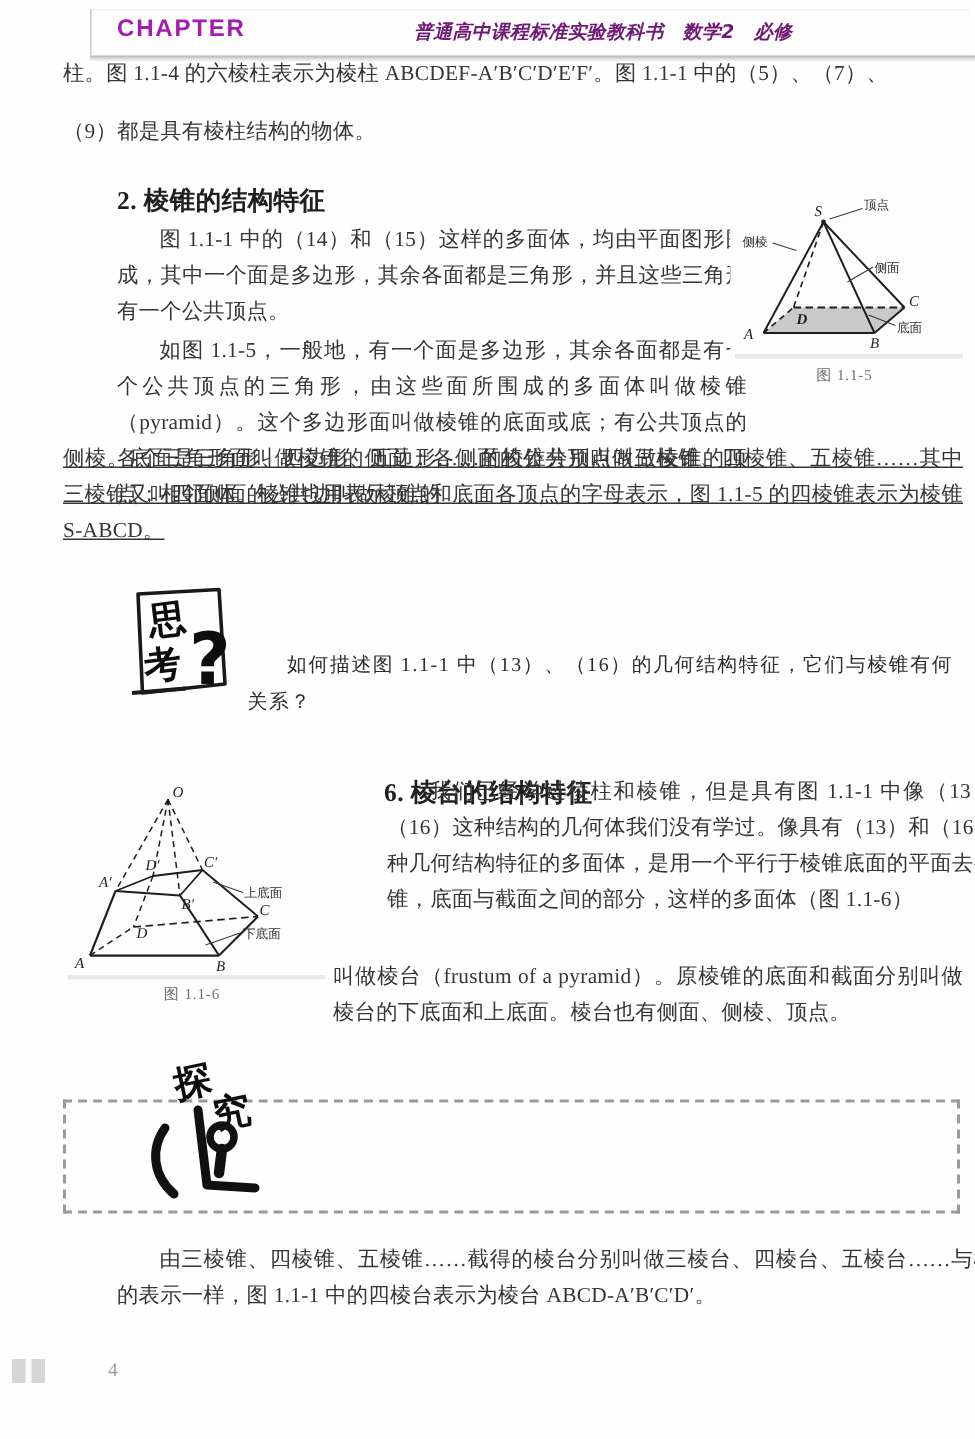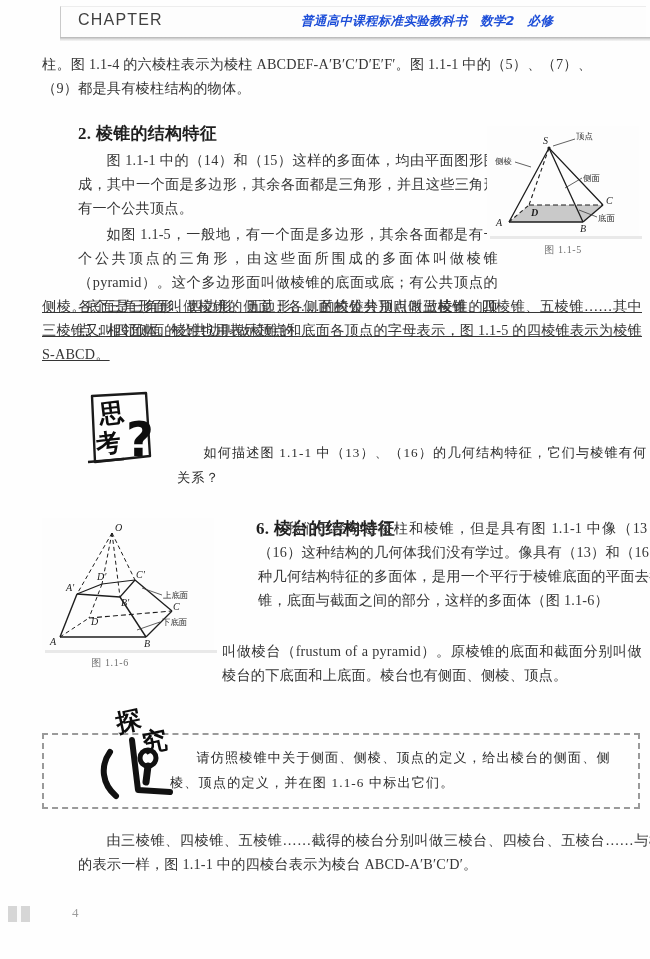--- a/index.html
+++ b/index.html
@@ -48,34 +48,34 @@
     background: linear-gradient(to bottom, #9a9a9a, #d8d8d8 60%, #f4f4f4);
     opacity: .75;
   }
   .header-chapter {
     position: absolute;
     left: 18px;
     top: 5px;
     font-family: "Liberation Sans", sans-serif;
     font-size: 16px;
     letter-spacing: 1.2px;
-    color: #404040;
+    color: #a21caf;
+    font-weight: bold;
   }
   .header-title {
     position: absolute;
     left: 216px;
     top: 7px;
     font-family: "DejaVu Sans", sans-serif;
     font-size: 12.5px;
     font-weight: bold;
     font-style: italic;
-    color: #1d4ed8;
+    color: #701a75;
     white-space: nowrap;
     letter-spacing: .3px;
-    margin-left: 25px;
   }
 
   
   .body-text {
     position: absolute;
     font-size: 14.2px;
     line-height: 24px;
     color: #353535;
     text-align: justify;
     letter-spacing: .2px;
@@ -168,21 +168,21 @@
 
 <div id="page">
 
   <div class="header">
     <div class="header-bar"></div>
     <div class="header-chapter">CHAPTER</div>
     <div class="header-title">普通高中课程标准实验教科书　数学2　必修</div>
     <div class="header-shadow"></div>
   </div>
 
-  <div class="body-text" style="left:42px; top:52px; width:600px;">柱。图 1.1-4 的六棱柱表示为棱柱 ABCDEF-A′B′C′D′E′F′。图 1.1-1 中的（5）、（7）、</div>
+  <div class="body-text" style="left:42px; top:37px; width:600px;">柱。图 1.1-4 的六棱柱表示为棱柱 ABCDEF-A′B′C′D′E′F′。图 1.1-1 中的（5）、（7）、</div>
   <div class="body-text" style="left:42px; top:76px; width:600px;">（9）都是具有棱柱结构的物体。</div>
 
   <div class="heading" style="left:78px; top:122px;">2. 棱锥的结构特征</div>
 
   <div class="body-text indent" style="left:42px; top:148px; width:420px;">图 1.1-1 中的（14）和（15）这样的多面体，均由平面图形围成，其中一个面是多边形，其余各面都是三角形，并且这些三角形有一个公共顶点。</div>
 
   <div class="body-text indent" style="left:42px; top:222px; width:420px;">如图 1.1-5，一般地，有一个面是多边形，其余各面都是有一个公共顶点的三角形，由这些面所围成的多面体叫做棱锥（pyramid）。这个多边形面叫做棱锥的底面或底；有公共顶点的各个三角形面叫做棱锥的侧面；各侧面的公共顶点叫做棱锥的顶点；相邻侧面的公共边叫做棱锥的</div>
 
   <div class="body-text" style="left:42px; top:294px; width:600px;text-decoration:underline;">侧棱。底面是三角形、四边形、五边形……的棱锥分别叫做三棱锥、四棱锥、五棱锥……其中三棱锥又叫四面体。棱锥也用表示顶点和底面各顶点的字母表示，图 1.1-5 的四棱锥表示为棱锥 S-ABCD。</div>
 
@@ -227,21 +227,21 @@
   <div class="callout-icon" style="left:80px; top:390px; width:92px; height:92px;">
     <svg width="92" height="92" viewBox="0 0 92 92">
 
       <path d="M12,6 L66,3 L70,66 L15,72 Z" fill="none" stroke="#1a1a1a" stroke-width="2.4" stroke-linejoin="round"></path>
       <path d="M8,72 L44,69" stroke="#1a1a1a" stroke-width="2.6" fill="none"></path>
       <text x="20" y="33" font-family="DejaVu Sans, sans-serif" font-size="25" font-weight="bold" fill="#0d0d0d" transform="rotate(-7 20 33)">思</text>
       <text x="17" y="63" font-family="DejaVu Sans, sans-serif" font-size="25" font-weight="bold" fill="#0d0d0d" transform="rotate(-7 17 63)">考</text>
       <text x="46" y="66" font-family="DejaVu Sans, sans-serif" font-size="48" font-weight="bold" fill="#0d0d0d">?</text>
     </svg>
   </div>
-  <div class="callout-text" style="left:165px; top:440px; width:472px; text-indent:2em;margin-left:12px;">如何描述图 1.1-1 中（13）、（16）的几何结构特征，它们与棱锥有何关系？</div>
+  <div class="callout-text" style="left:165px; top:430px; width:472px; text-indent:2em;">如何描述图 1.1-1 中（13）、（16）的几何结构特征，它们与棱锥有何关系？</div>
 
   <div class="heading" style="left:256px; top:517px;">6. 棱台的结构特征</div>
 
   <div class="body-text indent" style="left:222px; top:516px; width:420px;">我们已经学过棱柱和棱锥，但是具有图 1.1-1 中像（13）、（16）这种结构的几何体我们没有学过。像具有（13）和（16）这种几何结构特征的多面体，是用一个平行于棱锥底面的平面去截棱锥，底面与截面之间的部分，这样的多面体（图 1.1-6）</div>
 
   <div class="body-text" style="left:222px; top:639px; width:420px;">叫做棱台（frustum of a pyramid）。原棱锥的底面和截面分别叫做棱台的下底面和上底面。棱台也有侧面、侧棱、顶点。</div>
 
   <div class="figure" style="left:42px; top:518px; width:172px; height:132px;">
     <svg width="172" height="132" viewBox="0 0 172 132">
       <rect x="0" y="0" width="172" height="132" fill="#fdfdfd"></rect>
@@ -278,36 +278,35 @@
       <text class="lbl-i" x="8" y="127">A</text>
       <text class="lbl-i" x="102" y="129">B</text>
       <text class="lbl-i" x="131" y="92">C</text>
       <text class="lbl-i" x="49" y="107">D</text>
 
       <text class="lbl-cn" x="121" y="80">上底面</text>
       <text class="lbl-cn" x="120" y="107">下底面</text>
     </svg>
   </div>
   <div class="fig-shadow" style="left:45px; top:650px; width:172px; height:3px;"></div>
-  <div class="fig-caption" style="left:24px; top:656px; width:172px;">图 1.1-6</div>
+  <div class="fig-caption" style="left:42px; top:656px; width:172px;">图 1.1-6</div>
 
   <div class="explore-box" style="left:42px; top:733px; width:594px; height:72px;"></div>
 
   <div class="callout-icon" style="left:96px; top:700px; width:110px; height:105px;">
     <svg width="110" height="105" viewBox="0 0 110 105">
       <text x="22" y="32" font-family="DejaVu Sans, sans-serif" font-size="25" font-weight="bold" fill="#0d0d0d" transform="rotate(-12 22 32)">探</text>
       <text x="48" y="52" font-family="DejaVu Sans, sans-serif" font-size="25" font-weight="bold" fill="#0d0d0d" transform="rotate(-12 48 52)">究</text>
 
       <path d="M14,52 C4,66 6,84 20,96" fill="none" stroke="#111" stroke-width="6" stroke-linecap="round"></path>
       <path d="M36,40 L42,90 L74,92" fill="none" stroke="#111" stroke-width="6" stroke-linecap="round" stroke-linejoin="round"></path>
       <circle cx="52" cy="58" r="8" fill="none" stroke="#111" stroke-width="5"></circle>
       <path d="M52,66 L50,82" stroke="#111" stroke-width="7" stroke-linecap="round"></path>
     </svg>
   </div>
 
-  <div class="callout-text" style="left:170px; top:745px; width:452px; text-indent:2em;">请仿照棱锥中关于侧面、侧棱、顶点的定义，给出棱台的侧面、侧棱、顶点的定义，并在图 1.1-6 中标出它们。</div>
 
   <div class="body-text indent" style="left:42px; top:828px; width:600px;">由三棱锥、四棱锥、五棱锥……截得的棱台分别叫做三棱台、四棱台、五棱台……与棱柱的表示一样，图 1.1-1 中的四棱台表示为棱台 ABCD-A′B′C′D′。</div>
 
   <div class="footer-mark"></div>
   <div class="page-number">4</div>
 
 </div>
 
 </body></html>

